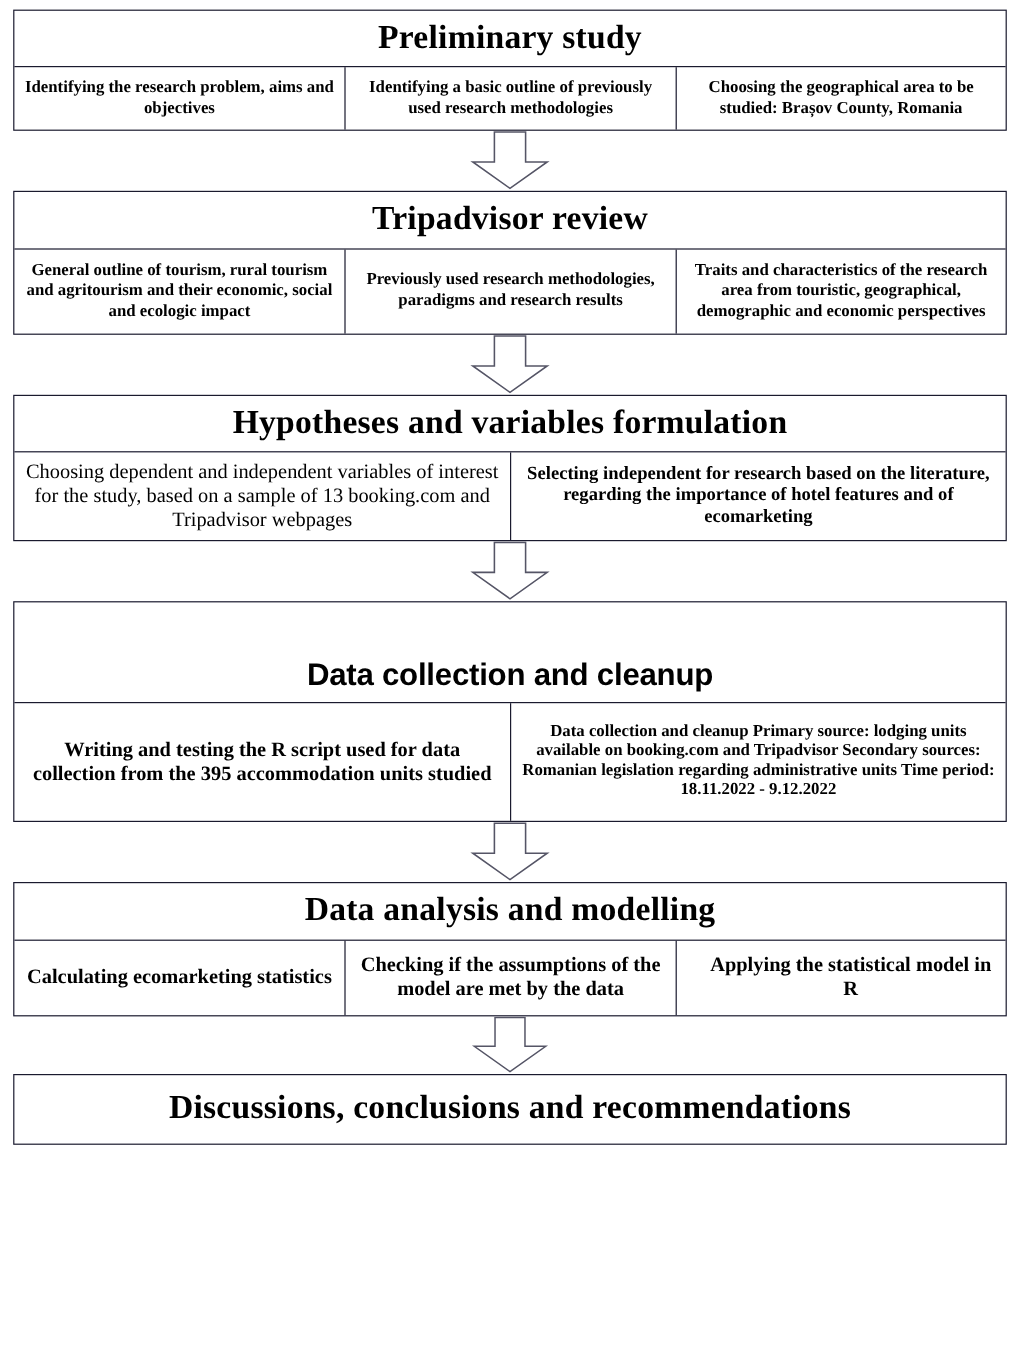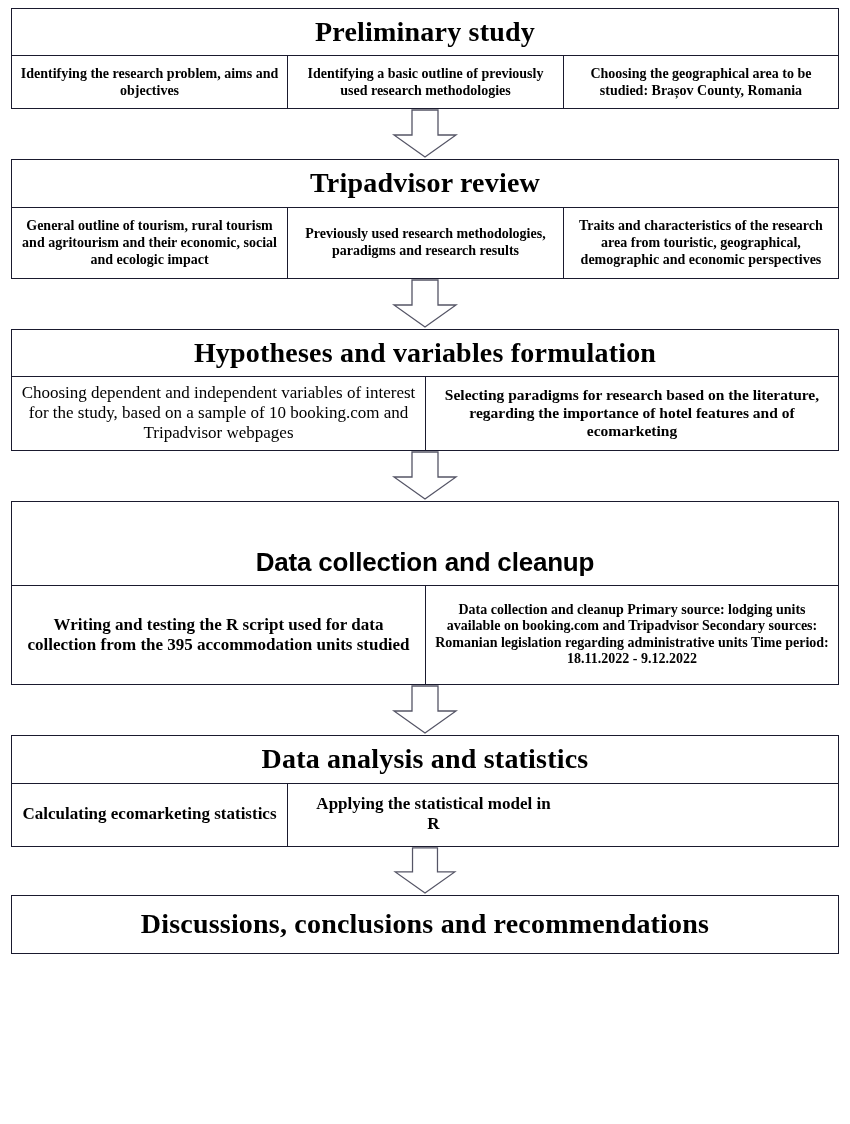--- a/index.html
+++ b/index.html
@@ -130,24 +130,24 @@
   <div class="arrow-wrap">
     <svg class="arrow" width="70" height="50" viewBox="0 0 70 50">
       <polygon points="22,1 48,1 48,26 66,26 35,48 4,26 22,26" fill="#ffffff" stroke="#555566" stroke-width="1.3"></polygon>
     </svg>
   </div>
 
   <div class="stage">
     <div class="stage-title">Hypotheses and variables formulation</div>
     <div class="cols w2">
       <div class="col t-big lh-tight" style="min-height:72px;">
-        <span class="inner">Choosing dependent and independent variables of interest for the study, based on a sample of 10 booking.com and Tripadvisor webpages</span>
+        <span class="inner">Choosing dependent and independent variables of interest for the study, based on a sample of 13 booking.com and Tripadvisor webpages</span>
       </div>
       <div class="col b t-mid lh-tight" style="min-height:72px;">
-        <span class="inner">Selecting paradigms for research based on the literature, regarding the importance of hotel features and of ecomarketing</span>
+        <span class="inner">Selecting independent for research based on the literature, regarding the importance of hotel features and of ecomarketing</span>
       </div>
     </div>
   </div>
 
   <div class="arrow-wrap">
     <svg class="arrow" width="70" height="50" viewBox="0 0 70 50">
       <polygon points="22,1 48,1 48,26 66,26 35,48 4,26 22,26" fill="#ffffff" stroke="#555566" stroke-width="1.3"></polygon>
     </svg>
   </div>
 
@@ -163,24 +163,27 @@
     </div>
   </div>
 
   <div class="arrow-wrap">
     <svg class="arrow" width="70" height="50" viewBox="0 0 70 50">
       <polygon points="22,1 48,1 48,26 66,26 35,48 4,26 22,26" fill="#ffffff" stroke="#555566" stroke-width="1.3"></polygon>
     </svg>
   </div>
 
   <div class="stage">
-    <div class="stage-title">Data analysis and statistics</div>
+    <div class="stage-title">Data analysis and modelling</div>
     <div class="cols w3">
       <div class="col b t-big lh-tight" style="min-height:62px;">
         <span class="inner">Calculating ecomarketing statistics</span>
+      </div>
+      <div class="col b t-big lh-tight" style="min-height:62px;">
+        <span class="inner">Checking if the assumptions of the model are met by the data</span>
       </div>
       <div class="col b t-big lh-tight" style="min-height:62px;padding-left:24px;">
         <span class="inner">Applying the statistical model in R</span>
       </div>
     </div>
   </div>
 
   <div class="arrow-wrap">
     <svg class="arrow" width="70" height="48" viewBox="0 0 70 50">
       <polygon points="22,1 48,1 48,26 66,26 35,48 4,26 22,26" fill="#ffffff" stroke="#555566" stroke-width="1.3"></polygon>

